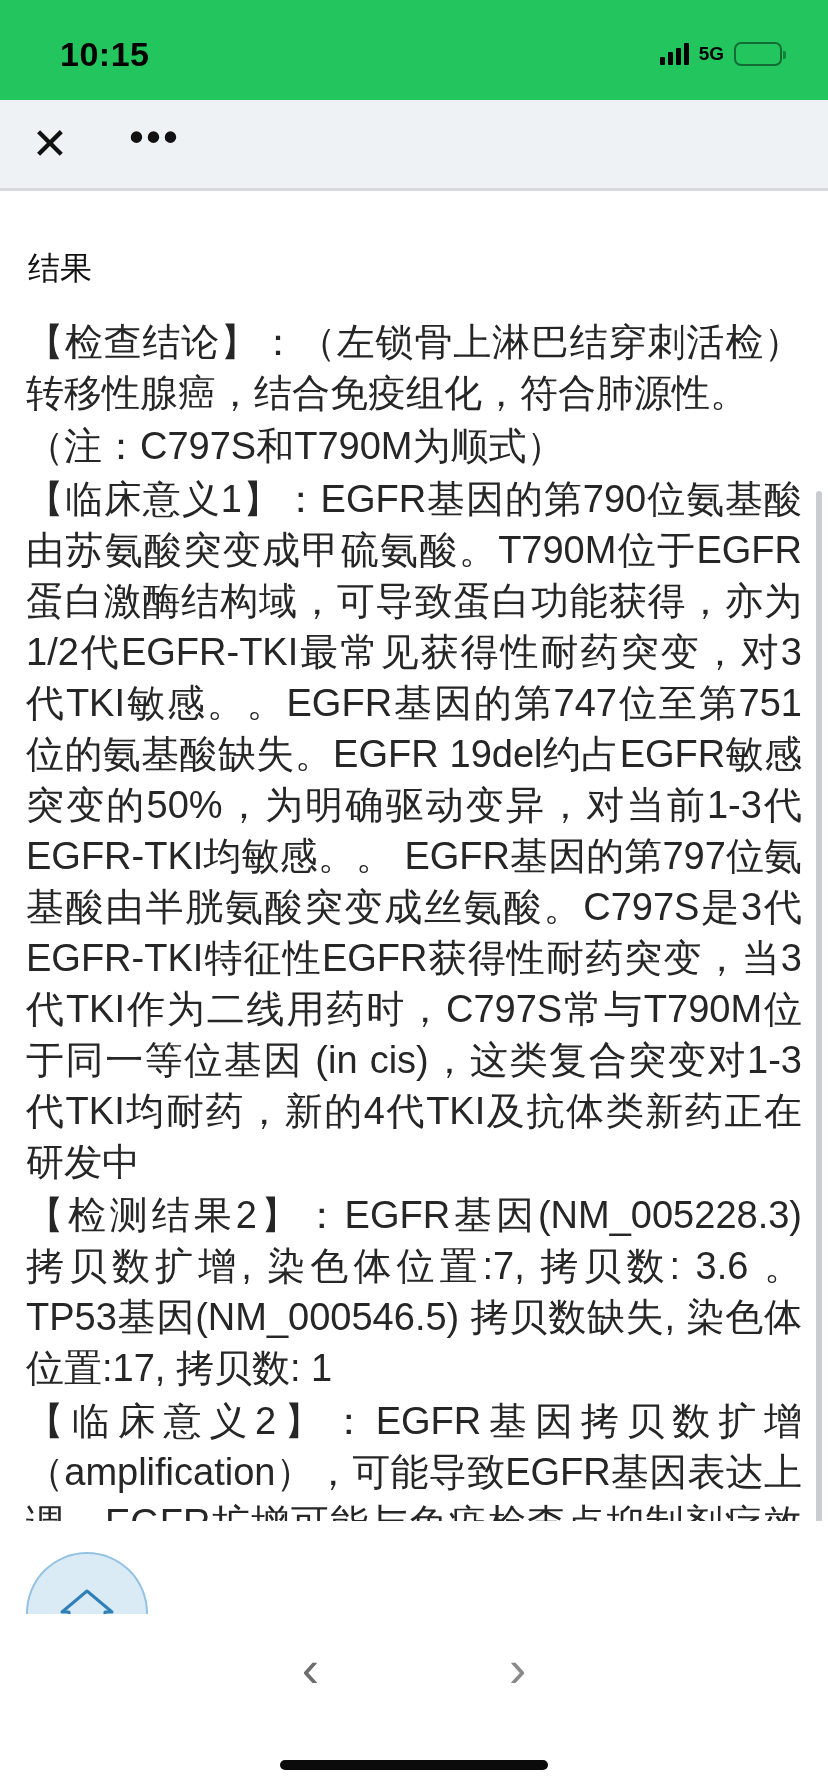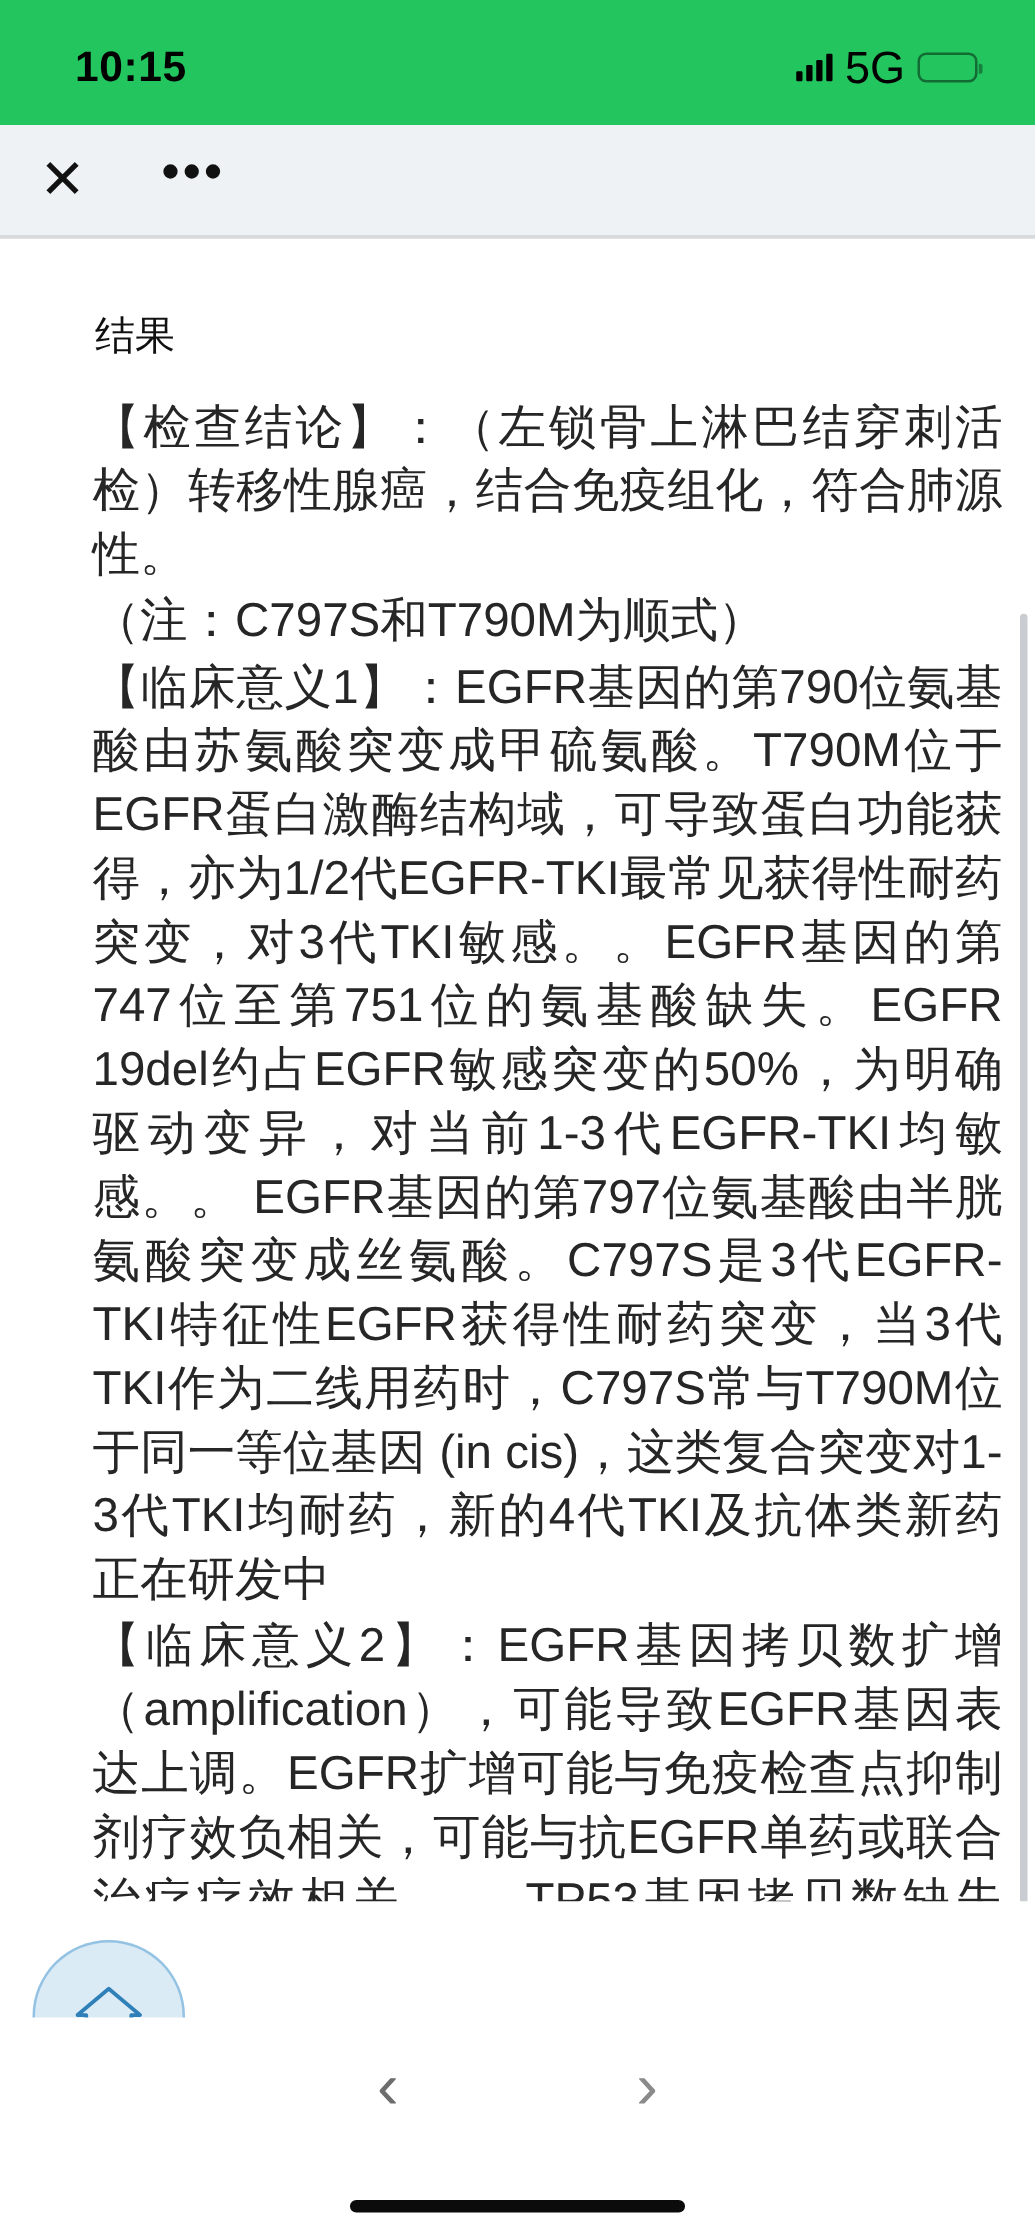--- a/index.html
+++ b/index.html
@@ -49,22 +49,22 @@
     display: block;
     width: 5px;
     background: #000;
     border-radius: 1px;
   }
   .signal-bars i:nth-child(1) { height: 8px; }
   .signal-bars i:nth-child(2) { height: 13px; }
   .signal-bars i:nth-child(3) { height: 17px; }
   .signal-bars i:nth-child(4) { height: 22px; }
   .net-label {
-    font-size: 36px;
-    font-weight: 400;
+    font-size: 19px;
+    font-weight: 700;
     color: #000;
   }
   .battery {
     width: 48px;
     height: 24px;
     border: 2px solid rgba(0,0,0,0.45);
     border-radius: 7px;
     position: relative;
     box-sizing: border-box;
     padding: 2px;
@@ -132,21 +132,20 @@
     background: #d7dadd;
   }
 
   
   .content {
     padding: 36px 26px 0 26px;
     box-sizing: border-box;
     height: 1330px;
     overflow: hidden;
     position: relative;
-    margin-left: 48px;
   }
   .section-title {
     font-size: 32px;
     color: #111;
     margin: 20px 0 26px 2px;
     font-weight: 400;
   }
   .para {
     font-size: 38px;
     line-height: 51px;
@@ -237,20 +236,21 @@
   <div class="nav-more">•••</div>
 </div>
 <div class="nav-divider"></div>
 
 <div class="content">
   <div class="section-title">结果</div>
 
   <p class="para">【检查结论】：（左锁骨上淋巴结穿刺活检）转移性腺癌，结合免疫组化，符合肺源性。</p>
   <p class="para">（注：C797S和T790M为顺式）</p>
   <p class="para">【临床意义1】：EGFR基因的第790位氨基酸由苏氨酸突变成甲硫氨酸。T790M位于EGFR蛋白激酶结构域，可导致蛋白功能获得，亦为1/2代EGFR-TKI最常见获得性耐药突变，对3代TKI敏感。。EGFR基因的第747位至第751位的氨基酸缺失。EGFR 19del约占EGFR敏感突变的50%，为明确驱动变异，对当前1-3代EGFR-TKI均敏感。。 EGFR基因的第797位氨基酸由半胱氨酸突变成丝氨酸。C797S是3代EGFR-TKI特征性EGFR获得性耐药突变，当3代TKI作为二线用药时，C797S常与T790M位于同一等位基因 (in cis)，这类复合突变对1-3代TKI均耐药，新的4代TKI及抗体类新药正在研发中</p>
+  <p class="para">【检测结果2】：EGFR基因(NM_005228.3) 拷贝数扩增, 染色体位置:7, 拷贝数: 3.6 。TP53基因(NM_000546.5) 拷贝数缺失, 染色体位置:17, 拷贝数: 1</p>
   <p class="para">【临床意义2】：EGFR基因拷贝数扩增（amplification），可能导致EGFR基因表达上调。EGFR扩增可能与免疫检查点抑制剂疗效负相关，可能与抗EGFR单药或联合治疗疗效相关。。 TP53基因拷贝数缺失 (deletion)，可能导致TP53基因表达下调。TP53突变可能与非小细胞肺癌不良预后相关。（证据等级：C)</p>
 
   <div class="scroll-indicator"></div>
 </div>
 
 <div class="float-btn">
   <svg width="58" height="56" viewBox="0 0 58 56" aria-hidden="true">
     <path d="M29 6 L54 27 L47 27 L47 50 L11 50 L11 27 L4 27 Z" fill="none" stroke="#2f7fb8" stroke-width="3" stroke-linejoin="round"></path>
     <rect x="24" y="33" width="10" height="17" fill="none" stroke="#2f7fb8" stroke-width="3"></rect>
   </svg>

